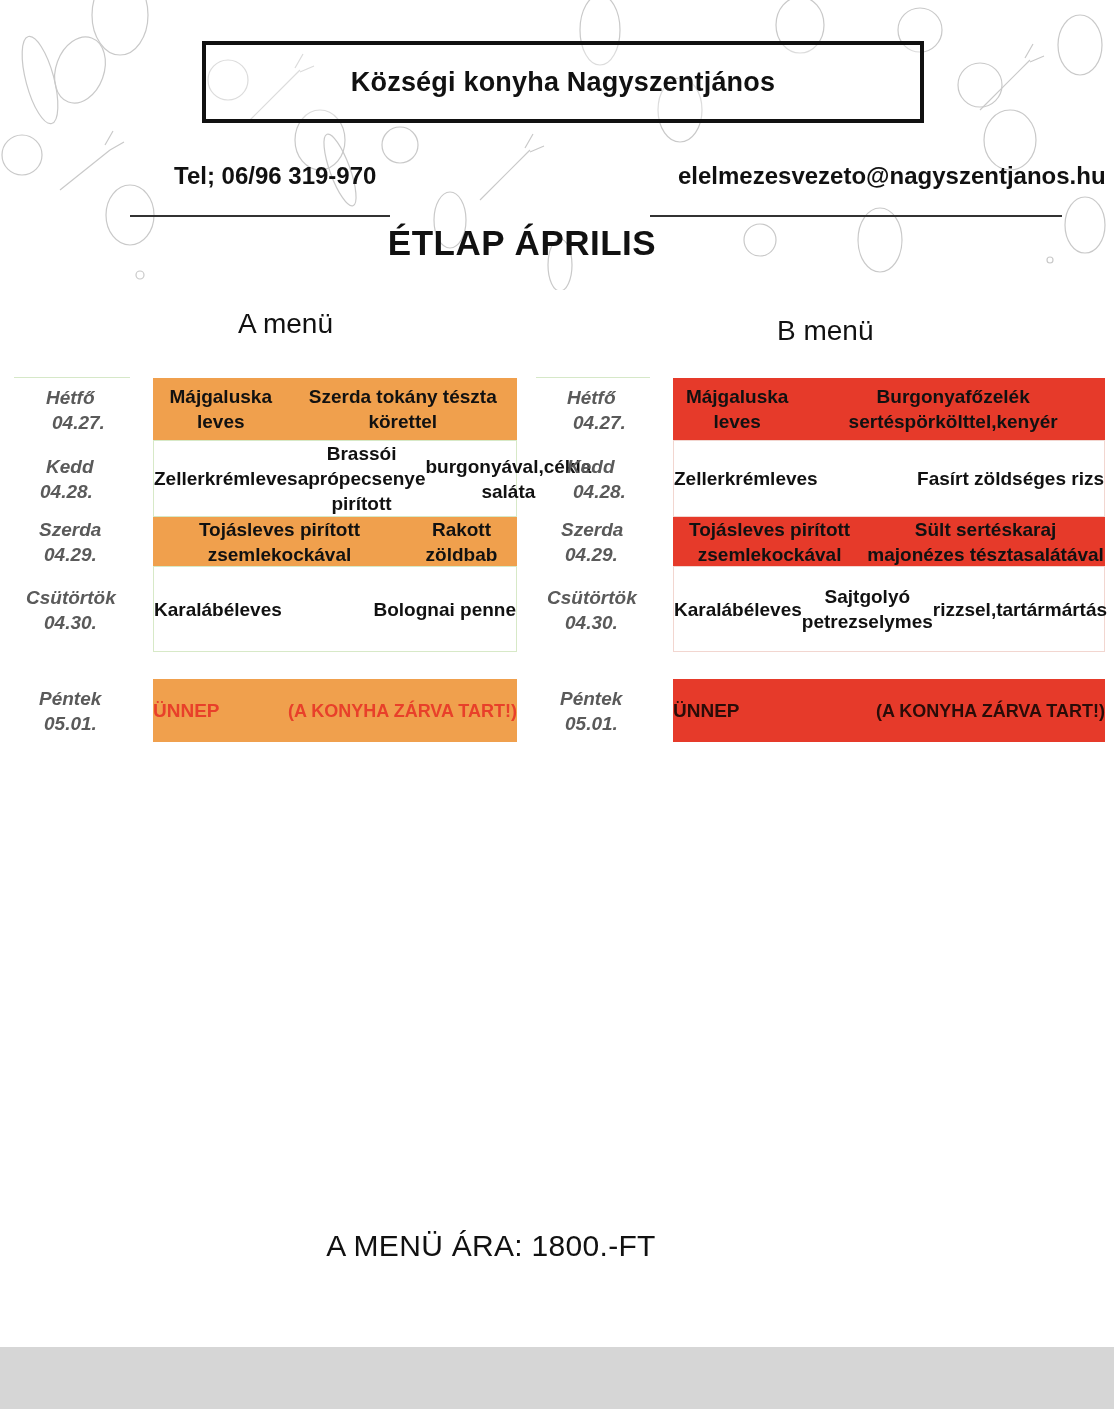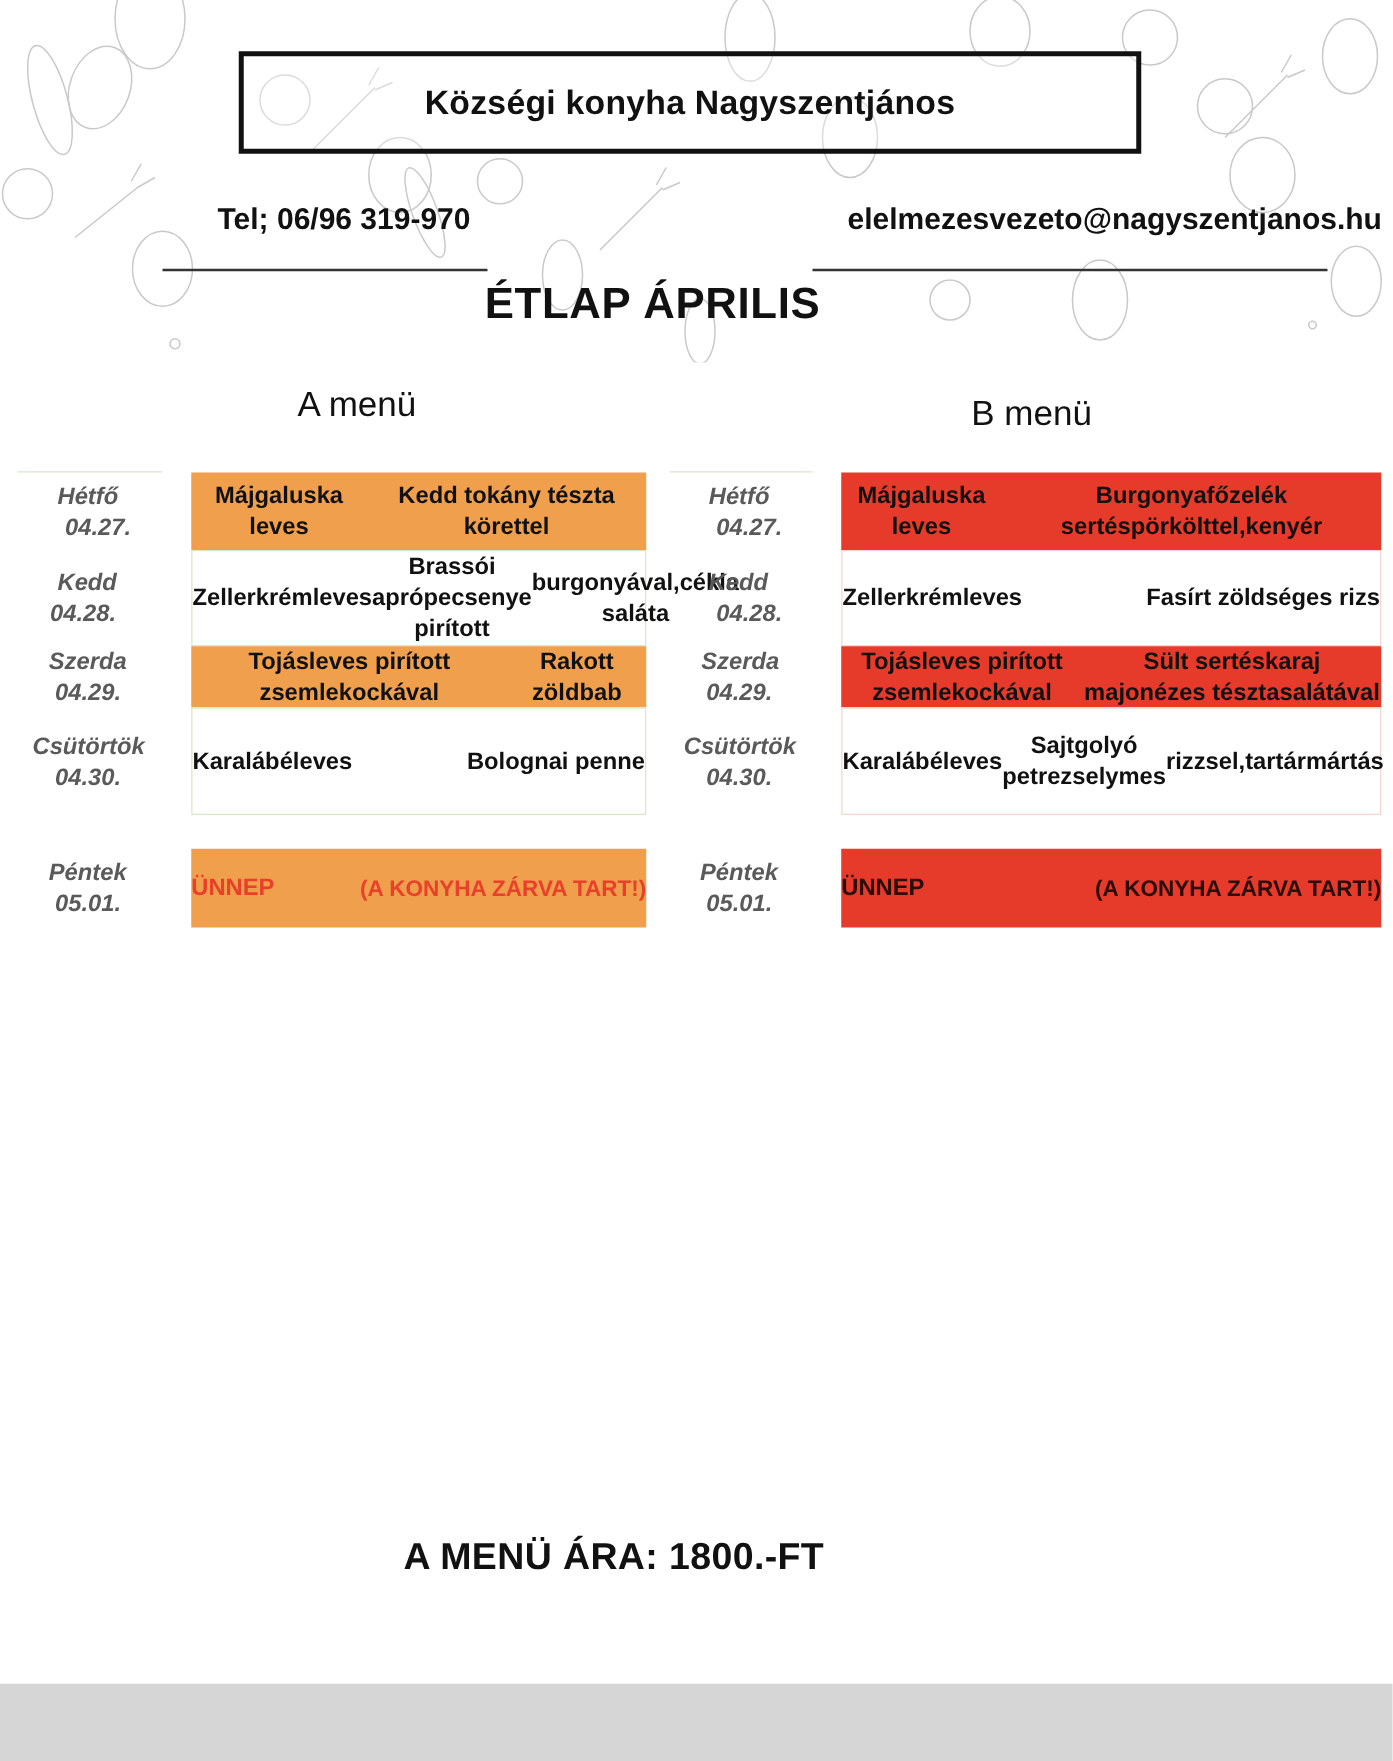--- a/index.html
+++ b/index.html
@@ -1,20 +1,20 @@
 <!DOCTYPE html>
 <html><head>
 <meta charset="utf-8">
 <style>
   html,body{margin:0;padding:0;}
   body{width:1114px;height:1409px;position:relative;background:#ffffff;overflow:hidden;
        font-family:"Liberation Sans","DejaVu Sans",sans-serif;color:#111;}
   .bg-pattern{position:absolute;left:0;top:0;width:1114px;height:290px;z-index:0;}
   .layer{position:relative;z-index:1;}
-  .title-box{position:absolute;left:191px;top:41px;width:722px;height:82px;border:4px solid #111;
+  .title-box{position:absolute;left:202px;top:41px;width:722px;height:82px;border:4px solid #111;
              box-sizing:border-box;display:flex;align-items:center;justify-content:center;background:rgba(255,255,255,0.35);}
   .title-box span{font-weight:700;font-size:27px;letter-spacing:0.2px;}
   .contact{position:absolute;top:162px;font-weight:700;font-size:24px;}
   .tel{left:174px;}
   .email{left:678px;}
   .rule{position:absolute;height:2px;background:#333;top:215px;}
   .rule.left{left:130px;width:260px;}
   .rule.right{left:650px;width:412px;}
   .main-title{position:absolute;left:0;width:1044px;text-align:center;top:223px;font-weight:700;font-size:35px;
               letter-spacing:0.5px;padding-left:0;}
@@ -29,21 +29,21 @@
   .day{position:absolute;font-style:italic;font-weight:700;color:#5a5a5a;font-size:19px;line-height:25px;}
   .cell{position:absolute;box-sizing:border-box;display:flex;flex-direction:row;align-items:center;justify-content:space-between;
         text-align:center;font-weight:700;font-size:19px;line-height:25px;color:#111;margin-left:22px;}
   .cell.orange{background:#f0a04d;}
   .cell.red{background:#e63a2a;}
   .cell.white{background:#fff;border:1px solid #d7e9c7;}
   .cell.white.b{border-color:#f2d6d0;}
   .holiday-a{color:#e8402a;}
   .holiday-b{color:#2a0c08;}
 
-  .price{position:absolute;left:0;width:982px;top:1229px;text-align:center;font-size:30px;font-weight:700;letter-spacing:0.3px;}
+  .price{position:absolute;left:0;width:982px;top:1229px;text-align:center;font-size:30px;font-weight:400;letter-spacing:0.3px;}
   .footer{position:absolute;left:0;top:1347px;width:1114px;height:62px;background:#d6d6d6;}
   .footer .f1{position:absolute;left:121px;top:30px;font-size:18px;color:#222;}
   .footer .f2{position:absolute;left:560px;top:30px;font-size:18px;color:#222;}
 </style>
 </head>
 <body>
 
 <svg class="bg-pattern" viewBox="0 0 1114 290" fill="none" stroke="#c9c9c9" stroke-width="1.2">
   <g>
     <ellipse cx="40" cy="80" rx="14" ry="45" transform="rotate(-15 40 80)"></ellipse>
@@ -95,21 +95,21 @@
   <div class="topline b"></div>
 
   <div>
 
     <div class="day" style="left:46px;top:385px;">
       <div>Hétfő</div>
       <div style="padding-left:6px">04.27.</div>
     </div>
     <div class="cell orange" style="left:131px;top:378px;width:364px;height:62px;">
       <div>Májgaluska leves</div>
-      <div>Kedd tokány tészta körettel</div>
+      <div>Szerda tokány tészta körettel</div>
     </div>
 
     <div class="day" style="left:40px;top:454px;">
       <div style="padding-left:6px">Kedd</div>
       <div>04.28.</div>
     </div>
     <div class="cell white" style="left:131px;top:440px;width:364px;height:77px;">
       <div>Zellerkrémleves</div>
       <div>Brassói aprópecsenye pirított</div>
       <div>burgonyával,cékla saláta</div>

